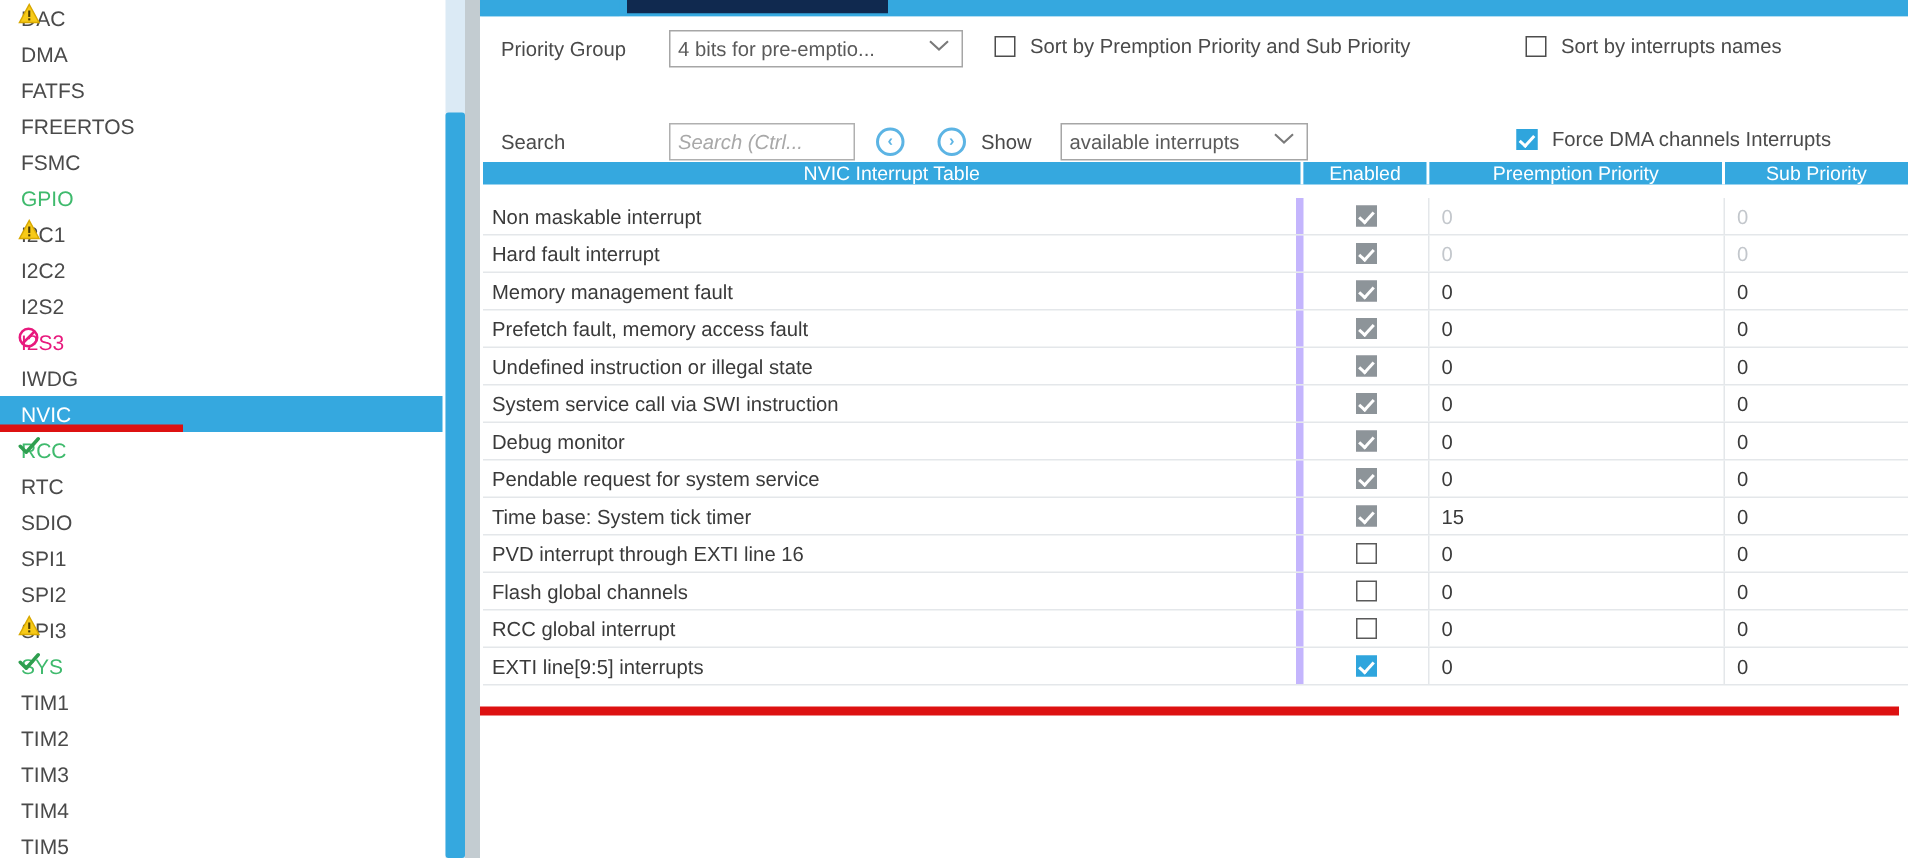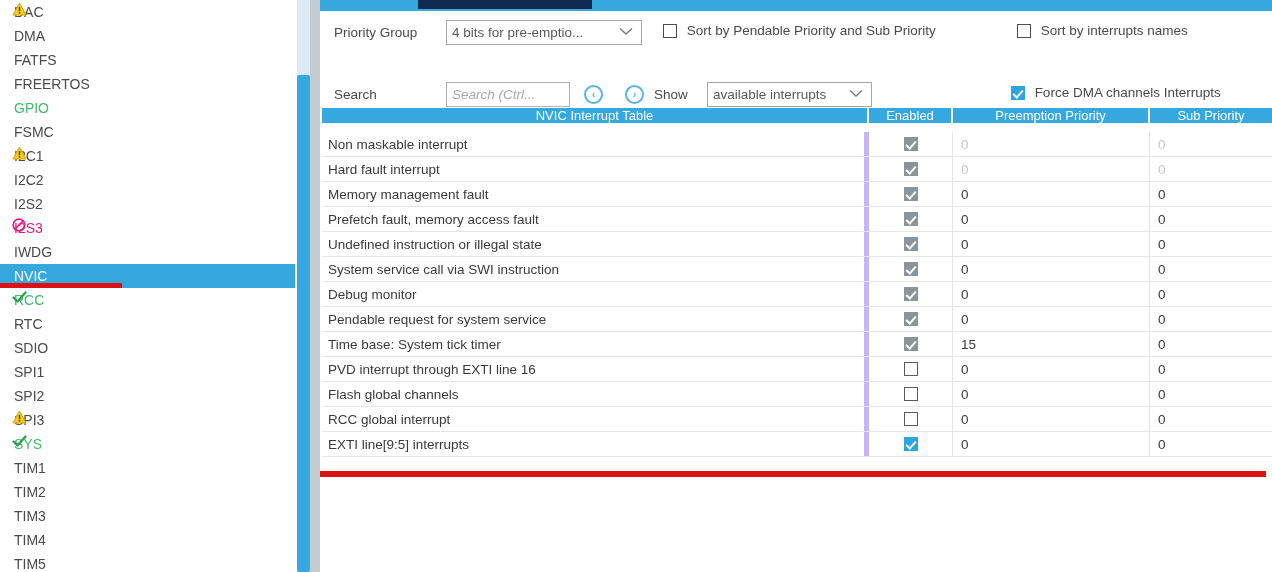--- a/index.html
+++ b/index.html
@@ -194,22 +194,22 @@
   <div id="sidebar">
     <div id="side-list">
         <div class="side-item"><span class="badge ic-warn"><svg width="15" height="14" viewBox="0 0 15 14" aria-hidden="true">
               <path d="M7.5 1 L14 13 L1 13 Z" fill="#f7ca18" stroke="#d8a800" stroke-width="1"></path>
               <rect x="6.8" y="5" width="1.4" height="4.3" fill="#4a3a00"></rect>
               <rect x="6.8" y="10.2" width="1.4" height="1.4" fill="#4a3a00"></rect>
             </svg></span><span>DAC</span></div>
         <div class="side-item"><span class="badge"></span><span>DMA</span></div>
         <div class="side-item"><span class="badge"></span><span>FATFS</span></div>
         <div class="side-item"><span class="badge"></span><span>FREERTOS</span></div>
+        <div class="side-item"><span class="badge"></span><span>FSMC</span></div>
         <div class="side-item ok"><span class="badge"></span><span>GPIO</span></div>
-        <div class="side-item"><span class="badge"></span><span>FSMC</span></div>
         <div class="side-item"><span class="badge ic-warn"><svg width="15" height="14" viewBox="0 0 15 14" aria-hidden="true">
               <path d="M7.5 1 L14 13 L1 13 Z" fill="#f7ca18" stroke="#d8a800" stroke-width="1"></path>
               <rect x="6.8" y="5" width="1.4" height="4.3" fill="#4a3a00"></rect>
               <rect x="6.8" y="10.2" width="1.4" height="1.4" fill="#4a3a00"></rect>
             </svg></span><span>I2C1</span></div>
         <div class="side-item"><span class="badge"></span><span>I2C2</span></div>
         <div class="side-item"><span class="badge"></span><span>I2S2</span></div>
         <div class="side-item err"><span class="badge ic-ban"><svg width="14" height="14" viewBox="0 0 14 14" aria-hidden="true">
               <circle cx="7" cy="7" r="5.8" stroke="#e8197d" stroke-width="1.7" fill="none"></circle>
               <line x1="3" y1="11" x2="11" y2="3" stroke="#e8197d" stroke-width="1.7"></line>
@@ -259,21 +259,21 @@
           <span>4 bits for pre-emptio...</span>
           <span class="chev" style="position:absolute;right:8px;top:0;">
             <svg width="14" height="9" viewBox="0 0 14 9" aria-hidden="true">
                 <path d="M1 1.5 L7 7 L13 1.5" stroke="#7a7a7a" stroke-width="1.4" fill="none"></path>
               </svg>
           </span>
         </span>
 
         <span class="cbwrap" style="position:absolute;left:343px;top:3px;">
           <span class="cb"></span>
-          <span class="cblabel">Sort by Pendable Priority and Sub Priority</span>
+          <span class="cblabel">Sort by Premption Priority and Sub Priority</span>
         </span>
 
         <span class="cbwrap" style="position:absolute;left:697px;top:3px;">
           <span class="cb"></span>
           <span class="cblabel">Sort by interrupts names</span>
         </span>
       </div>
 
       <div class="row2">
         <span class="lbl" style="position:absolute;left:14px;top:0;">Search</span>

